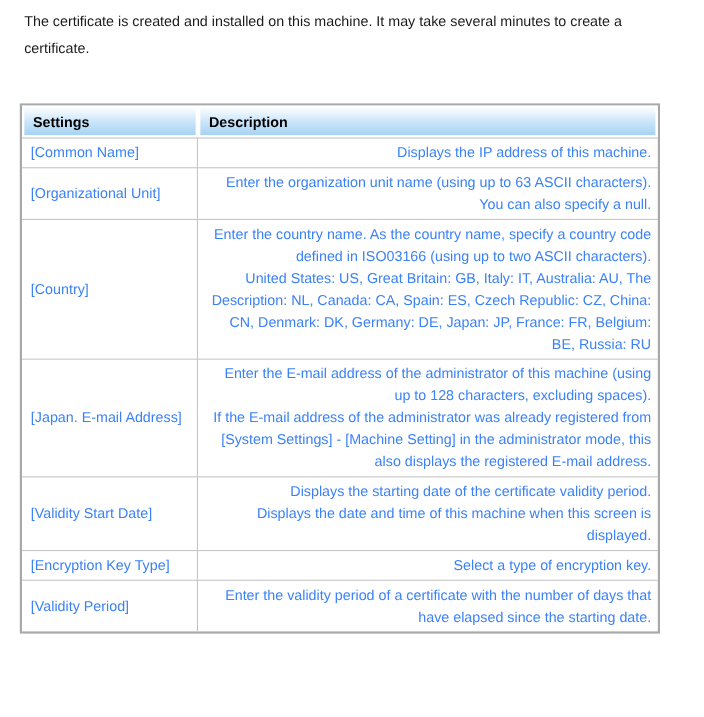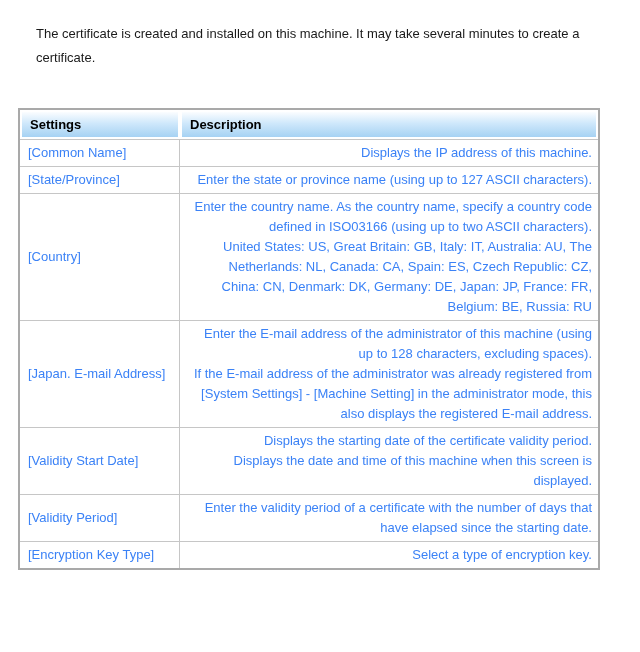--- a/index.html
+++ b/index.html
@@ -12,21 +12,21 @@
     height: 652px;
     box-sizing: border-box;
     font-family: "Liberation Sans", sans-serif;
     color: var(--text-color, #1a1a1a);
     background: #ffffff;
     overflow: hidden;
   }
   .intro {
     font-size: 13px;
     line-height: 24px;
-    margin: 16px;
+    margin: 2px;
     padding: 6px 0 10px 20px;
     width: 585px;
   }
   table.settings-table {
     border-collapse: separate;
     border-spacing: 0;
     margin-left: 18px;
     width: 582px;
     table-layout: fixed;
     border: 2px solid var(--outer-border, #a9a9a9);
@@ -75,53 +75,54 @@
       </tr>
     </thead>
     <tbody id="table-body">
         <tr>
           <td class="col-setting">[Common Name]</td>
           <td class="col-desc">
             <div class="desc-line">Displays the IP address of this machine.</div>
           </td>
         </tr>
         <tr>
-          <td class="col-setting">[State/Province]</td>
+          <td class="col-setting">[Organizational Unit]</td>
           <td class="col-desc">
-            <div class="desc-line">Enter the state or province name (using up to 127 ASCII characters).</div>
+            <div class="desc-line">Enter the organization unit name (using up to 63 ASCII characters).</div>
+            <div class="desc-line">You can also specify a null.</div>
           </td>
         </tr>
         <tr>
           <td class="col-setting">[Country]</td>
           <td class="col-desc">
             <div class="desc-line">Enter the country name. As the country name, specify a country code defined in ISO03166 (using up to two ASCII characters).</div>
-            <div class="desc-line">United States: US, Great Britain: GB, Italy: IT, Australia: AU, The Netherlands: NL, Canada: CA, Spain: ES, Czech Republic: CZ, China: CN, Denmark: DK, Germany: DE, Japan: JP, France: FR, Belgium: BE, Russia: RU</div>
+            <div class="desc-line">United States: US, Great Britain: GB, Italy: IT, Australia: AU, The Description: NL, Canada: CA, Spain: ES, Czech Republic: CZ, China: CN, Denmark: DK, Germany: DE, Japan: JP, France: FR, Belgium: BE, Russia: RU</div>
           </td>
         </tr>
         <tr>
           <td class="col-setting">[Japan. E-mail Address]</td>
           <td class="col-desc">
             <div class="desc-line">Enter the E-mail address of the administrator of this machine (using up to 128 characters, excluding spaces).</div>
             <div class="desc-line">If the E-mail address of the administrator was already registered from [System Settings] - [Machine Setting] in the administrator mode, this also displays the registered E-mail address.</div>
           </td>
         </tr>
         <tr>
           <td class="col-setting">[Validity Start Date]</td>
           <td class="col-desc">
             <div class="desc-line">Displays the starting date of the certificate validity period.</div>
             <div class="desc-line">Displays the date and time of this machine when this screen is displayed.</div>
           </td>
         </tr>
         <tr>
+          <td class="col-setting">[Encryption Key Type]</td>
+          <td class="col-desc">
+            <div class="desc-line">Select a type of encryption key.</div>
+          </td>
+        </tr>
+        <tr>
           <td class="col-setting">[Validity Period]</td>
           <td class="col-desc">
             <div class="desc-line">Enter the validity period of a certificate with the number of days that have elapsed since the starting date.</div>
-          </td>
-        </tr>
-        <tr>
-          <td class="col-setting">[Encryption Key Type]</td>
-          <td class="col-desc">
-            <div class="desc-line">Select a type of encryption key.</div>
           </td>
         </tr>
       </tbody>
   </table>
 </div>
 
 </body></html>

